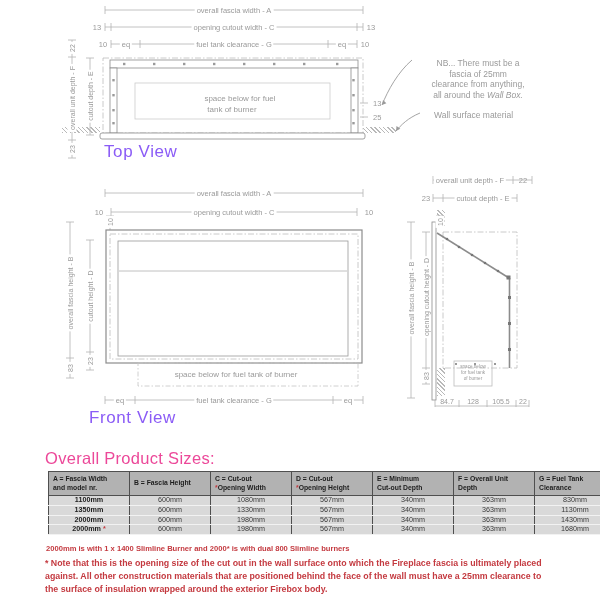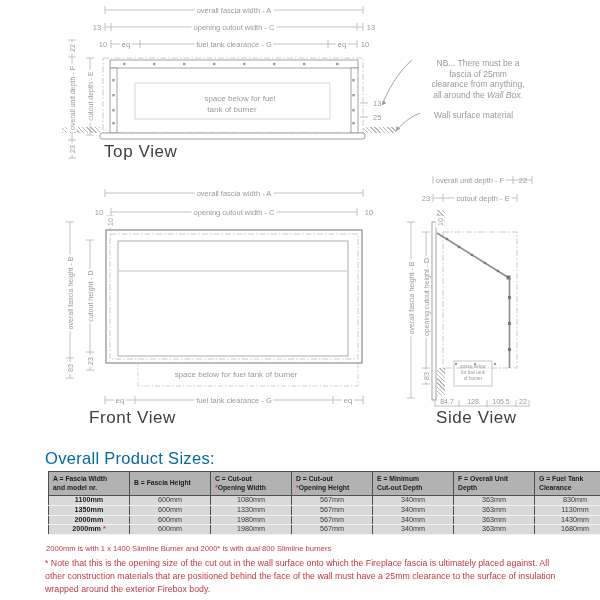--- a/index.html
+++ b/index.html
@@ -4,36 +4,36 @@
 <style>
   html,body{margin:0;padding:0;background:#fff;}
   .page{position:relative;width:600px;height:600px;background:#fff;overflow:hidden;
         font-family:"Liberation Sans",sans-serif;}
   .page svg{position:absolute;left:0;top:0;}
   .lbl{position:absolute;font-size:7.5px;line-height:9px;color:#9a9a9a;white-space:nowrap;
        background:#fff;padding:0 2px;transform:translate(-50%,-50%);}
   .la{transform:translate(0,-50%);}          
   .vlbl{transform:translate(-50%,-50%) rotate(-90deg);font-size:7px;}
   .nobg{background:transparent;}
-  .view-title{position:absolute;font-size:17px;letter-spacing:.6px;color:#404040;white-space:nowrap;}
+  .view-title{position:absolute;font-size:17px;letter-spacing:.6px;color:#8b5cf6;white-space:nowrap;}
   .note{position:absolute;font-size:8.5px;line-height:10.5px;color:#9a9a9a;}
   .note .it{font-style:italic;}
   .tiny{font-size:4.6px;line-height:5.4px;padding:0 1px;}
   .hatch{position:absolute;background:repeating-linear-gradient(45deg,#b9b9b9 0 1px,transparent 1px 3px);}
-  .sizes-heading{position:absolute;left:45px;top:449px;font-size:16.5px;letter-spacing:.3px;color:#0369a1;}
+  .sizes-heading{position:absolute;left:45px;top:449px;font-size:16.5px;letter-spacing:.3px;color:#ec4899;}
   table.sizes{position:absolute;left:48px;top:471px;width:568px;border-collapse:collapse;
               table-layout:fixed;border:1px solid #4f4f4f;}
   .sizes th{background:#b2b2b2;color:#1d1d1d;font-size:6.8px;line-height:8.5px;font-weight:bold;
             text-align:left;vertical-align:middle;padding:3px 2px 3px 4px;border:1px solid #4f4f4f;}
   .sizes td{background:#d9d9d9;color:#3a3a3a;font-size:7.2px;line-height:8.8px;text-align:center;
             padding:0;border-left:1px solid #4f4f4f;border-right:1px solid #4f4f4f;
             border-top:1px solid #f2f2f2;border-bottom:1px solid #f2f2f2;}
   .sizes td.model{font-weight:bold;color:#1d1d1d;}
   .star{color:#c43a40;}
-  .red-note{position:absolute;color:#c43a40;font-weight:normal;}
+  .red-note{position:absolute;color:#c43a40;font-weight:bold;}
   .burner-note{left:46px;top:544px;font-size:7.6px;white-space:nowrap;}
   .footnote{left:45px;top:557px;width:511px;font-size:8.8px;line-height:13px;}
 </style>
 </head>
 <body>
 
 <div class="page">
 
   <svg width="600" height="600" viewBox="0 0 600 600">
 
@@ -187,21 +187,20 @@
   <span class="lbl vlbl" style="left:426px;top:297px;">opening cutout height - D</span>
   <span class="lbl vlbl" style="left:440px;top:222px;">10</span>
   <span class="lbl vlbl" style="left:426px;top:376px;">83</span>
   <span class="lbl tiny nobg" style="left:473px;top:367px;">space below</span>
   <span class="lbl tiny nobg" style="left:473px;top:373px;">for fuel tank</span>
   <span class="lbl tiny nobg" style="left:473px;top:379px;">of burner</span>
   <span class="lbl nobg" style="left:447px;top:401px;font-size:7px;">84.7</span>
   <span class="lbl nobg" style="left:473px;top:401px;font-size:7px;">128</span>
   <span class="lbl nobg" style="left:501px;top:401px;font-size:7px;">105.5</span>
   <span class="lbl nobg" style="left:523px;top:401px;font-size:7px;">22</span>
-  <div class="view-title" style="left:436px;top:408px;">Side View</div>
 
   <div class="sizes-heading">Overall Product Sizes:</div>
 
   <table class="sizes">
     <thead>
       <tr>
 
           <th>
             <div>A = Fascia Width</div>
             <div><span class="star"></span><span>and model nr.</span></div>

